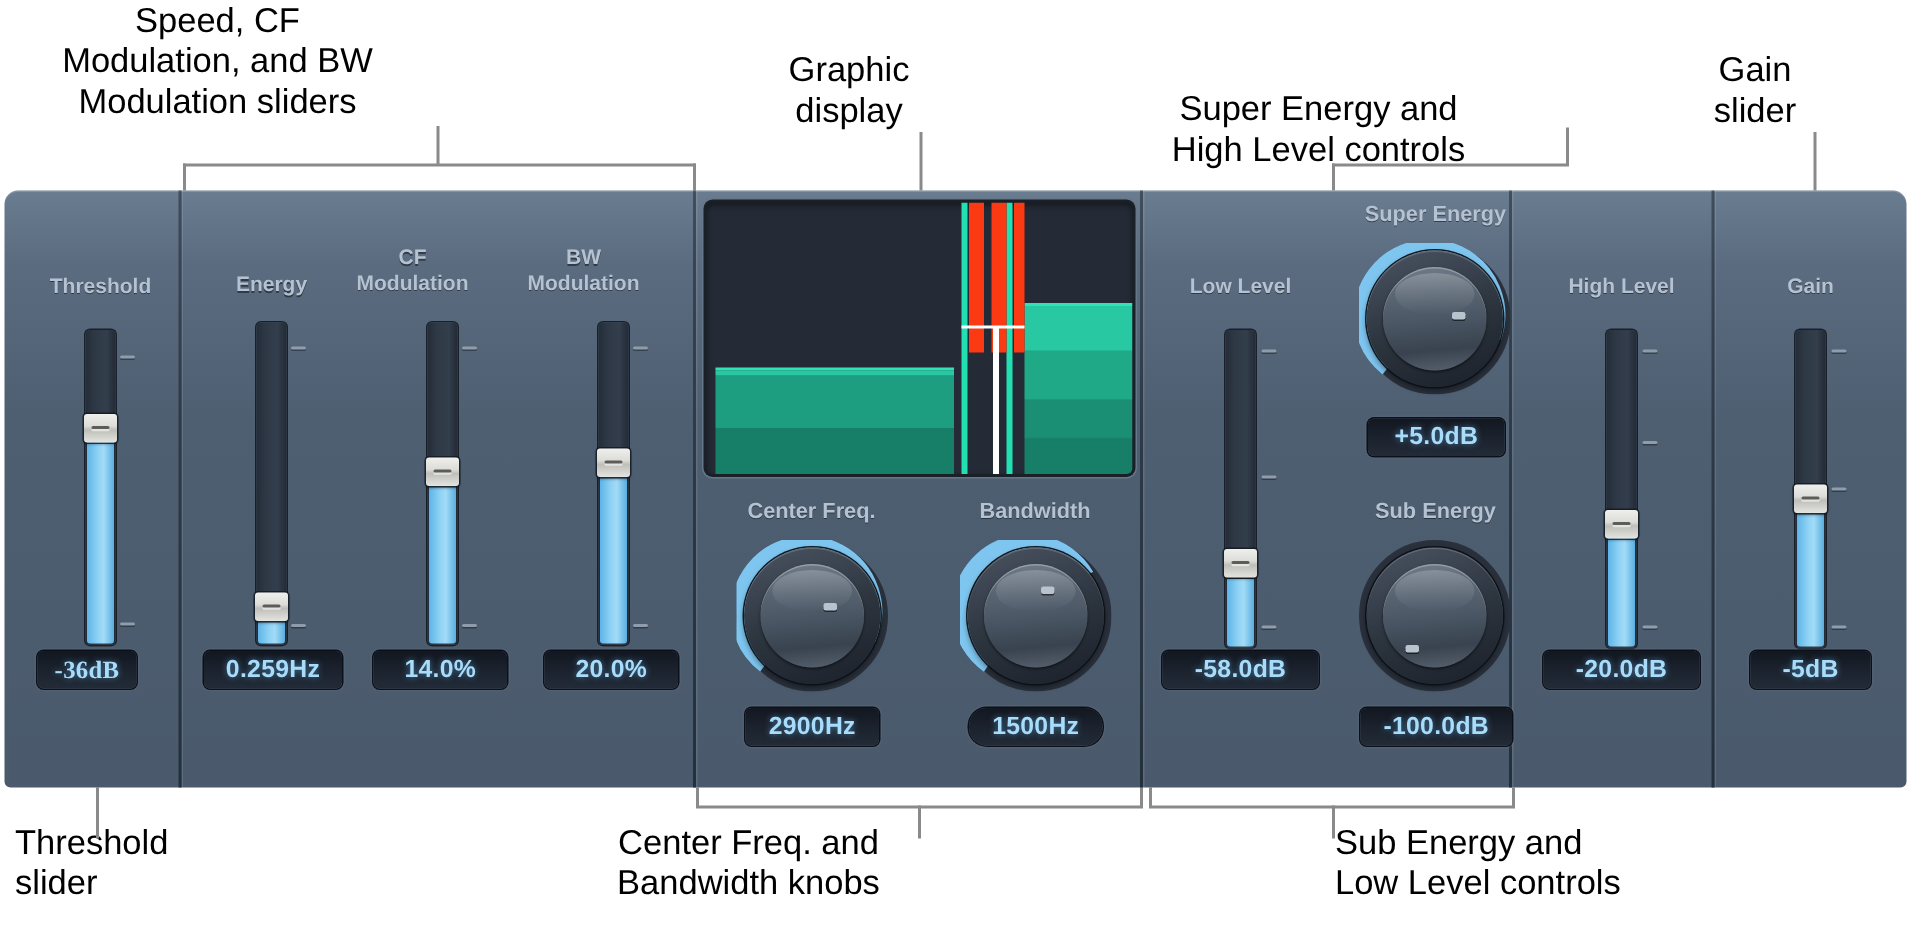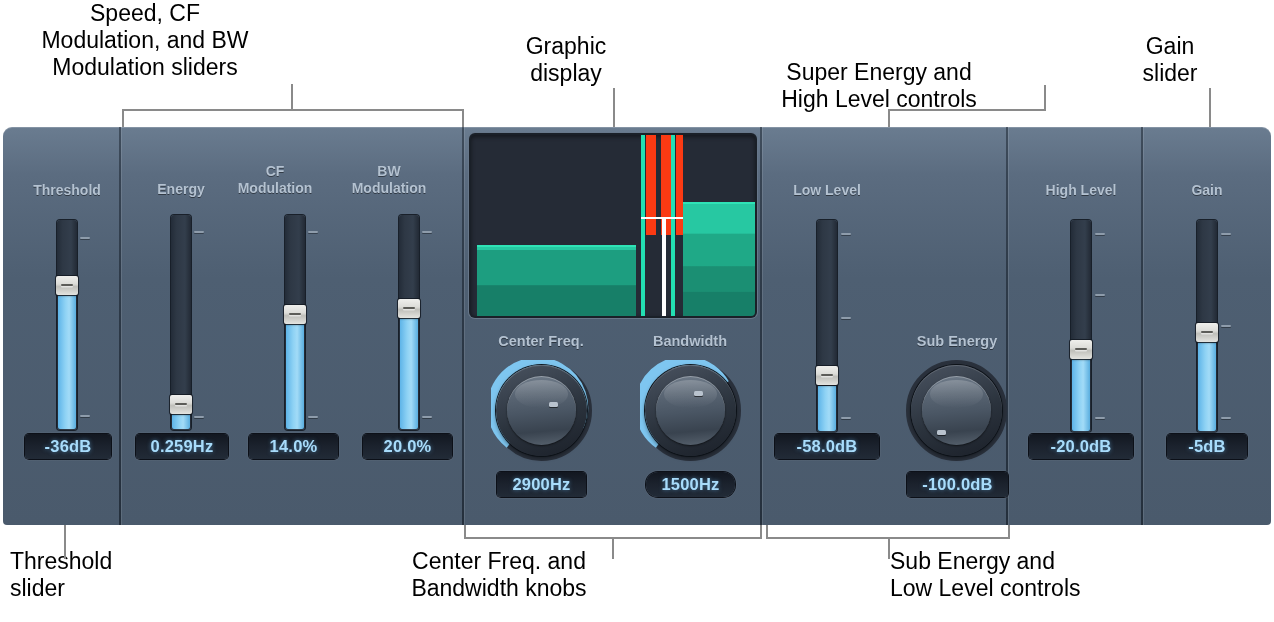--- a/index.html
+++ b/index.html
@@ -125,21 +125,21 @@
   <div class="vdiv" style="left:1138px;"></div>
 
   <div class="sl" style="left:18px;top:0;width:92px;height:398px;">
     <div class="lab" style="top:55px;width:92px;">Threshold</div>
     <div class="track" style="left:36px;top:93px;height:210px;">
       <div class="fill" style="height:70%;"></div>
     </div>
     <div class="thumb" style="left:35px;top:149px;"></div>
     <div class="tick" style="left:59px;top:110px;"></div>
     <div class="tick" style="left:59px;top:288px;"></div>
-    <div class="val" style="left:4px;top:307px;width:86px;">-36dB</div>
+    <div class="val" style="left:4px;top:307px;width:66px;font-family:Liberation Serif, serif;">-36dB</div>
   </div>
 
   <div class="sl" style="left:133px;top:0;width:90px;height:398px;">
     <div class="lab" style="top:54px;width:90px;">Energy</div>
     <div class="track" style="left:35px;top:88px;height:215px;">
       <div class="fill" style="height:7%;"></div>
     </div>
     <div class="thumb" style="left:34px;top:268px;"></div>
     <div class="tick" style="left:58px;top:104px;"></div>
     <div class="tick" style="left:58px;top:289px;"></div>
@@ -218,20 +218,33 @@
     <div class="track" style="left:44px;top:93px;height:212px;">
       <div class="fill" style="height:21%;"></div>
     </div>
     <div class="thumb" style="left:43px;top:239px;"></div>
     <div class="tick" style="left:68px;top:106px;"></div>
     <div class="tick" style="left:68px;top:190px;"></div>
     <div class="tick" style="left:68px;top:290px;"></div>
     <div class="val" style="left:2px;top:307px;width:104px;">-58.0dB</div>
   </div>
 
+  <div class="knob" style="left:888px;top:0;width:132px;height:398px;">
+    <div class="klab" style="top:8px;">Super Energy</div>
+    <div class="kwrap" style="left:15px;top:35px;width:101px;height:101px;">
+      <svg width="101" height="101" style="position:absolute;left:0;top:0;">
+        <circle cx="50.5" cy="50.5" r="45" fill="none" stroke="#2a313c" stroke-width="11"></circle>
+        <path d="M 19.1 83.3 A 45 45 0 1 1 89.5 63.0" fill="none" stroke="#7ec6f0" stroke-width="11" stroke-linecap="butt"></path>
+      </svg>
+      <div class="kbody" style="left:5px;top:5px;width:91px;height:91px;"></div>
+      <div class="kcap" style="left:16px;top:16px;width:69px;height:69px;"></div>
+      <div class="kdot" style="left:62px;top:46px;"></div>
+    </div>
+    <div class="val" style="left:21px;top:152px;width:91px;">+5.0dB</div>
+  </div>
 
   <div class="knob" style="left:888px;top:0;width:132px;height:398px;">
     <div class="klab" style="top:206px;text-align:center;">Sub Energy</div>
     <div class="kwrap" style="left:15px;top:233px;width:101px;height:101px;">
       <svg width="101" height="101" style="position:absolute;left:0;top:0;">
         <circle cx="50.5" cy="50.5" r="45" fill="none" stroke="#2a313c" stroke-width="11"></circle>
       </svg>
       <div class="kbody" style="left:5px;top:5px;width:91px;height:91px;"></div>
       <div class="kcap" style="left:16px;top:16px;width:69px;height:69px;"></div>
       <div class="kdot" style="left:31px;top:70px;"></div>

